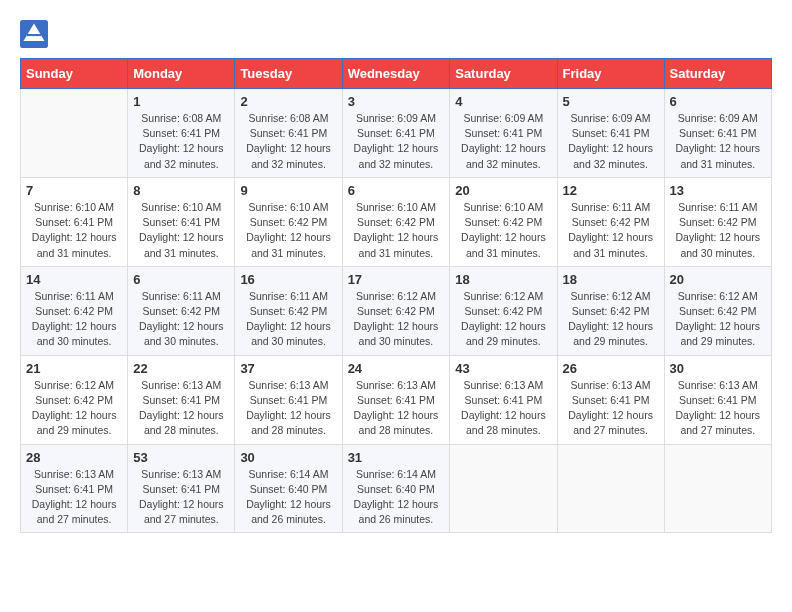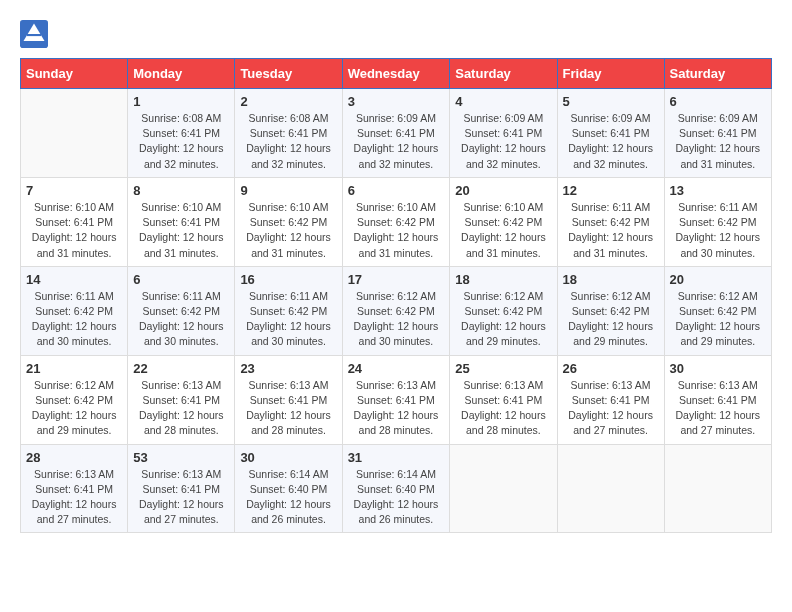--- a/index.html
+++ b/index.html
@@ -284,35 +284,35 @@
 and 29 minutes.</div>
         </td>
         <td>
           <span class="day-number">22</span>
           <div class="day-info">Sunrise: 6:13 AM
 Sunset: 6:41 PM
 Daylight: 12 hours
 and 28 minutes.</div>
         </td>
         <td>
-          <span class="day-number">23</span>
+          <span class="day-number">37</span>
           <div class="day-info">Sunrise: 6:13 AM
 Sunset: 6:41 PM
 Daylight: 12 hours
 and 28 minutes.</div>
         </td>
         <td>
           <span class="day-number">24</span>
           <div class="day-info">Sunrise: 6:13 AM
 Sunset: 6:41 PM
 Daylight: 12 hours
 and 28 minutes.</div>
         </td>
         <td>
-          <span class="day-number">25</span>
+          <span class="day-number">43</span>
           <div class="day-info">Sunrise: 6:13 AM
 Sunset: 6:41 PM
 Daylight: 12 hours
 and 28 minutes.</div>
         </td>
         <td>
           <span class="day-number">26</span>
           <div class="day-info">Sunrise: 6:13 AM
 Sunset: 6:41 PM
 Daylight: 12 hours

